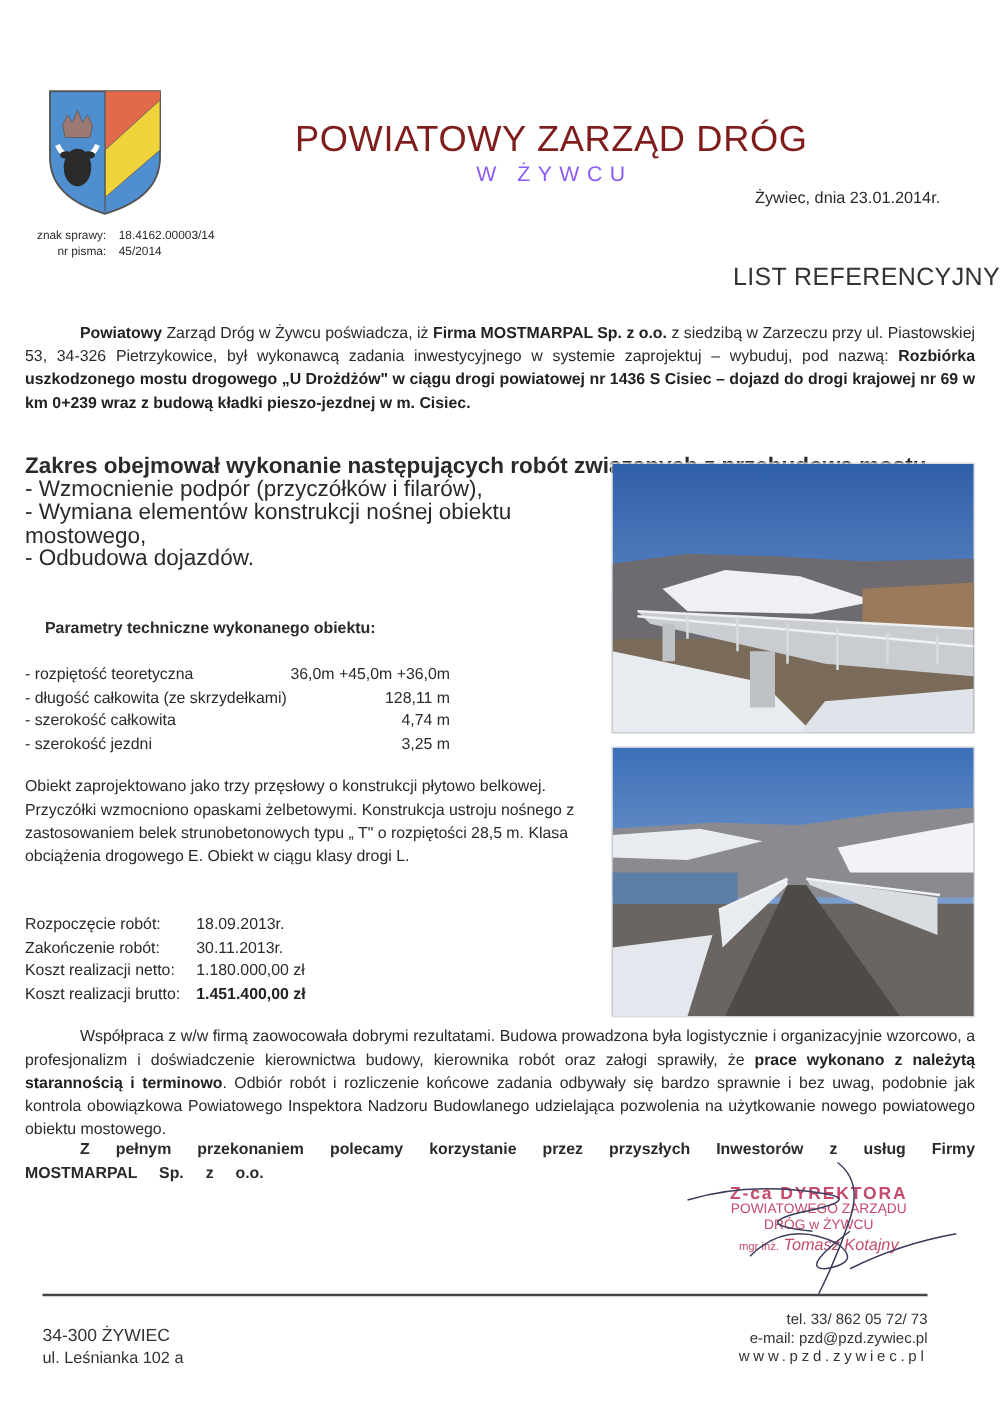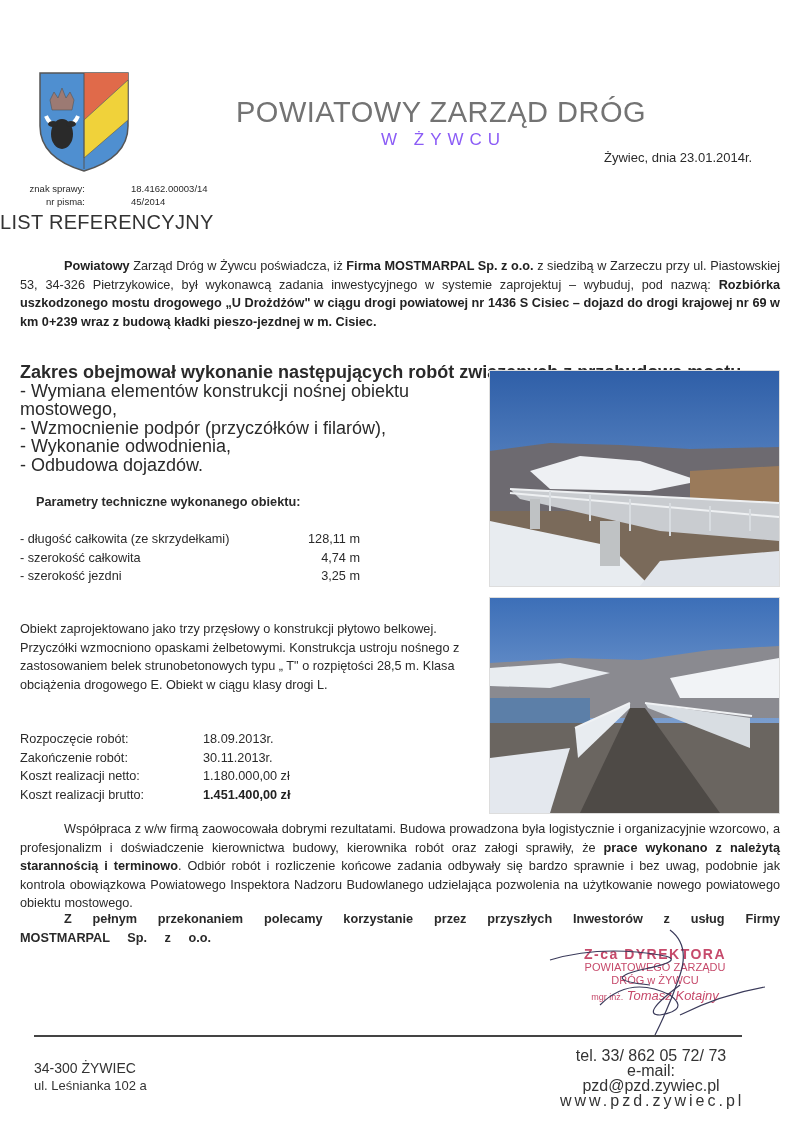--- a/index.html
+++ b/index.html
@@ -2,54 +2,54 @@
 <html><head>
 <meta charset="utf-8">
 <style>
   html, body { margin: 0; padding: 0; }
   body {
     width: 800px; height: 1132px; background: #fff; position: relative; overflow: hidden;
     font-family: "Liberation Sans", sans-serif; color: #2a2a2a;
   }
   .abs { position: absolute; }
   .crest { left: 36px; top: 70px; width: 96px; height: 104px; }
-  .hdr-title { left: 236px; top: 96px; font-size: 29px; color: #737373; letter-spacing: 0.5px; white-space: nowrap; text-align: center; }
+  .hdr-title { left: 236px; top: 96px; font-size: 29px; color: #7f1d1d; letter-spacing: 0.5px; white-space: nowrap; text-align: center; }
   .hdr-sub { left: 381px; top: 130px; font-size: 17px; color: #8b5cf6; letter-spacing: 6px; white-space: nowrap; }
   .date { left: 604px; top: 150px; font-size: 13px; white-space: nowrap; }
   .refs { left: 22px; top: 182px; font-size: 9.5px; line-height: 13px; }
-  .refs .row { display: flex; gap: 36px; }
+  .refs .row { display: flex; }
   .refs .k { width: 63px; text-align: right; margin-right: 10px; }
-  .doc-title { left: 0; width: 800px; top: 211px; text-align: left; font-size: 20px; color: #333; letter-spacing: 0.3px; }
+  .doc-title { left: 0; width: 800px; top: 211px; text-align: right; font-size: 20px; color: #333; letter-spacing: 0.3px; }
   .para { left: 20px; width: 760px; font-size: 12.7px; line-height: 18.5px; text-align: justify; }
   .p1 { top: 257px; text-indent: 44px; }
   b { font-weight: bold; color: #222; }
   .scope { left: 20px; top: 363px; width: 470px; font-size: 18px; line-height: 18.5px; }
   .scope .head { font-weight: bold; white-space: nowrap; }
   .params-title { left: 36px; top: 495px; font-size: 12.7px; font-weight: bold; }
   .params { left: 20px; top: 530px; width: 340px; font-size: 12.7px; line-height: 18.5px; }
   .params .row { display: flex; justify-content: space-between; }
   .params .v { text-align: right; }
   .desc { left: 20px; top: 620px; width: 450px; font-size: 12.7px; line-height: 18.5px; }
   .facts { left: 20px; top: 730px; font-size: 12.7px; line-height: 18.5px; }
-  .facts .row { display: flex; gap: 46px; }
+  .facts .row { display: flex; }
   .facts .k { width: 137px; }
   .p2 { top: 820px; text-indent: 44px; }
   .p3 { top: 910px; text-indent: 44px; font-weight: bold; word-spacing: 14px; }
   .photo { left: 489px; width: 289px; border: 1px solid #ddd; }
   .photo1 { top: 370px; height: 215px; }
   .photo2 { top: 597px; height: 215px; }
   .stamp { left: 545px; top: 948px; width: 220px; text-align: center; color: #c64a6b; font-size: 11px; line-height: 13px; }
   .stamp .l1 { font-size: 14px; letter-spacing: 1.5px; font-weight: bold; }
   .stamp .l4 { font-style: italic; font-size: 13px; margin-top: 2px; }
   .stamp .l4 small { font-size: 9px; font-style: normal; }
   .sig { left: 540px; top: 925px; width: 230px; height: 115px; }
   .rule { left: 34px; top: 1035px; width: 708px; height: 2px; background: #444; }
   .foot-l { left: 34px; top: 1060px; font-size: 13px; line-height: 17px; color: #333; }
   .foot-l .big { font-size: 14px; }
-  .foot-r { left: 560px; top: 1048px; width: 182px; font-size: 16px; line-height: 15px; text-align: center; color: #333; }
+  .foot-r { left: 560px; top: 1048px; width: 182px; font-size: 12px; line-height: 15px; text-align: right; color: #333; }
   .foot-r .www { letter-spacing: 3px; }
 </style>
 </head>
 <body>
 
 <svg class="abs crest" viewBox="0 0 96 104">
   <path d="M4 3 H92 V56 Q92 88 48 101 Q4 88 4 56 Z" fill="#4f8fd0" stroke="#555" stroke-width="1.5"></path>
   <path d="M48 3 H92 V10 L48 50 Z" fill="#e06a4a"></path>
   <path d="M48 50 L92 10 V50 L48 88 Z" fill="#f0d23a" stroke="#555" stroke-width="0.6"></path>
   <line x1="48" y1="3" x2="48" y2="99" stroke="#555" stroke-width="1"></line>
@@ -75,28 +75,31 @@
     <span>45/2014</span>
   </div>
 </div>
 
 <div class="abs doc-title">LIST REFERENCYJNY</div>
 
 <div class="abs para p1"><b>Powiatowy</b><span> Zarząd Dróg w Żywcu poświadcza, iż </span><b>Firma MOSTMARPAL Sp. z o.o.</b><span> z siedzibą w Zarzeczu przy ul. Piastowskiej 53, 34-326 Pietrzykowice, był wykonawcą zadania inwestycyjnego w systemie zaprojektuj – wybuduj, pod nazwą: </span><b>Rozbiórka uszkodzonego mostu drogowego  „U Drożdżów" w ciągu drogi powiatowej nr 1436 S Cisiec – dojazd do drogi krajowej nr 69 w km 0+239 wraz z budową kładki pieszo-jezdnej w m. Cisiec.</b></div>
 
 <div class="abs scope">
   <div class="head">Zakres  obejmował wykonanie następujących robót związanych z przebudową mostu.</div>
+  <div>- Wzmocnienie podpór (przyczółków i filarów),</div>
   <div>- Wymiana elementów konstrukcji nośnej obiektu mostowego,</div>
-  <div>- Wzmocnienie podpór (przyczółków i filarów),</div>
-  <div>- Wykonanie odwodnienia,</div>
   <div>- Odbudowa dojazdów.</div>
 </div>
 
 <div class="abs params-title">Parametry techniczne wykonanego obiektu:</div>
 <div class="abs params">
+  <div class="row">
+      <span>- rozpiętość teoretyczna</span>
+      <span class="v">36,0m +45,0m +36,0m</span>
+    </div>
   <div class="row">
       <span>- długość całkowita (ze skrzydełkami)</span>
       <span class="v">128,11 m</span>
     </div>
   <div class="row">
       <span>- szerokość całkowita</span>
       <span class="v">4,74 m</span>
     </div>
   <div class="row">
       <span>- szerokość jezdni</span>

